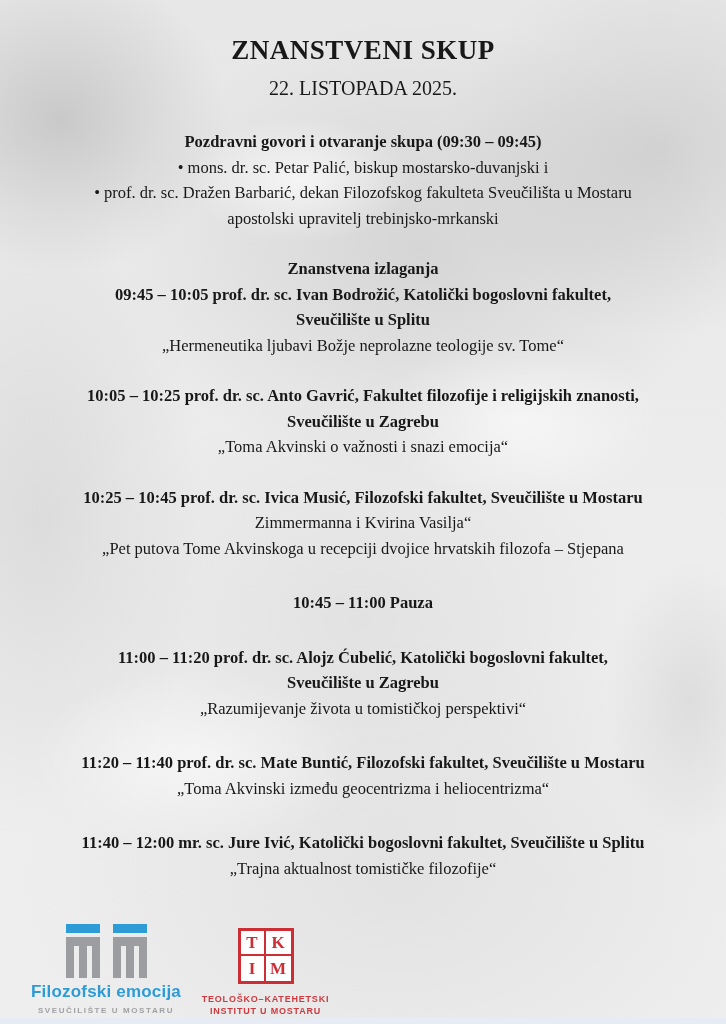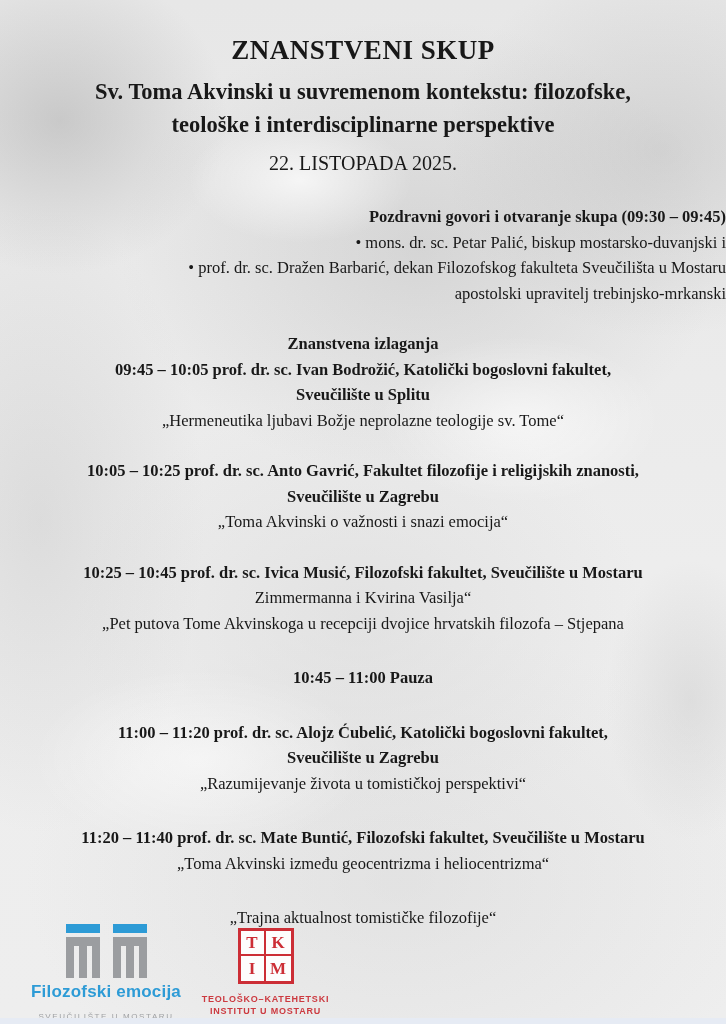--- a/index.html
+++ b/index.html
@@ -32,34 +32,34 @@
   .content { position: relative; text-align: center; padding-top: 34px; }
   .line { display: block; white-space: nowrap; }
 
   .title { font-size: 27px; font-weight: bold; letter-spacing: 0.5px; line-height: 32px; }
   .subtitle { margin-top: 9px; font-size: 22.5px; font-weight: bold; line-height: 33px; }
   .date { margin-top: 7px; font-size: 20px; font-weight: normal; line-height: 30px; }
 
   .body-text { font-size: 16.5px; line-height: 25.5px; }
   .bold { font-weight: bold; }
 
-  .opening { margin-top: 26px; text-align: right; }
+  .opening { margin-top: 26px; }
   .sessions-heading { margin-top: 25px; font-size: 16.5px; line-height: 25.5px; font-weight: bold; }
   .session { margin-top: 25px; }
   .session.tight { margin-top: 0; }
   .session.wide { margin-top: 29px; }
 
   
   .footer { position: absolute; left: 0; top: 918px; width: 726px; height: 100px; font-family: "Liberation Sans", "DejaVu Sans", sans-serif; }
 
   
   .logo-ff { position: absolute; left: 26px; top: 6px; width: 160px; text-align: center; }
   .ff-glyphs { display: flex; justify-content: center; gap: 13px; height: 54px; }
   .ff-name { margin-top: 4px; font-size: 17px; font-weight: bold; color: #2d9bd6; letter-spacing: 0.2px; }
-  .ff-sub { margin-top: 10px; font-size: 8px; font-weight: normal; color: #9fa1a4; letter-spacing: 1.6px; }
+  .ff-sub { margin-top: 4px; font-size: 8px; font-weight: bold; color: #9fa1a4; letter-spacing: 1.6px; }
 
   
   .logo-tkim { position: absolute; left: 198px; top: 10px; width: 135px; text-align: center; }
   .tkim-square {
     width: 56px; height: 56px; margin: 0 auto;
     border: 3px solid #cc2e36; background: #fdfdfd;
     display: grid; grid-template-columns: 1fr 1fr; grid-template-rows: 1fr 1fr;
   }
   .tkim-cell {
     display: flex; align-items: center; justify-content: center;
@@ -79,24 +79,20 @@
 </style>
 </head>
 <body>
 
 <div id="poster">
   <div class="bg-swirl"></div>
 
   <div class="content">
     <div class="title">ZNANSTVENI SKUP</div>
 
-    <div class="subtitle">
-      <span class="line">Sv. Toma Akvinski u suvremenom kontekstu: filozofske,</span>
-      <span class="line">teološke i interdisciplinarne perspektive</span>
-    </div>
 
     <div class="date">22. LISTOPADA 2025.</div>
 
     <div class="opening body-text">
       <span class="line bold">Pozdravni govori i otvaranje skupa (09:30 – 09:45)</span>
       <span class="line">• mons. dr. sc. Petar Palić, biskup mostarsko-duvanjski i</span>
       <span class="line">• prof. dr. sc. Dražen Barbarić, dekan Filozofskog fakulteta Sveučilišta u Mostaru</span>
       <span class="line">apostolski upravitelj trebinjsko-mrkanski</span>
     </div>
 
@@ -129,20 +125,21 @@
       <span class="line bold">Sveučilište u Zagrebu</span>
       <span class="line">„Razumijevanje života u tomističkoj perspektivi“</span>
     </div>
 
     <div class="session wide body-text">
       <span class="line bold">11:20 – 11:40 prof. dr. sc. Mate Buntić, Filozofski fakultet, Sveučilište u Mostaru</span>
       <span class="line">„Toma Akvinski između geocentrizma i heliocentrizma“</span>
     </div>
 
     <div class="session wide body-text">
+      <span class="line bold">11:40 – 12:00 mr. sc. Jure Ivić, Katolički bogoslovni fakultet, Sveučilište u Splitu</span>
       <span class="line">„Trajna aktualnost tomističke filozofije“</span>
     </div>
   </div>
 
   <div class="footer">
 
     <div class="logo-ff">
       <div class="ff-glyphs">
         <svg width="34" height="54" viewBox="0 0 34 54">
           <rect x="0" y="0" width="34" height="9" fill="#2d9bd6"></rect>

